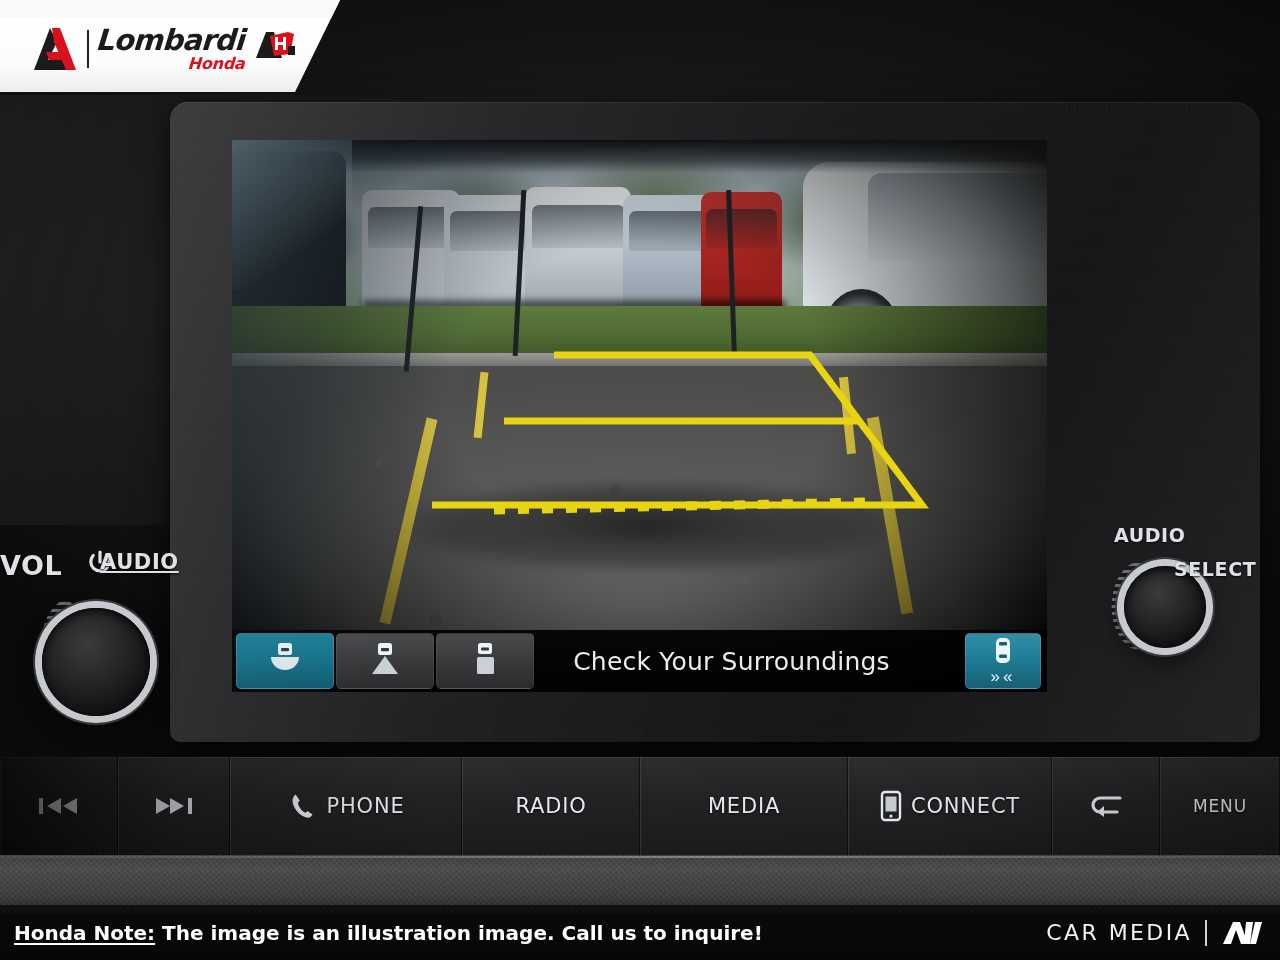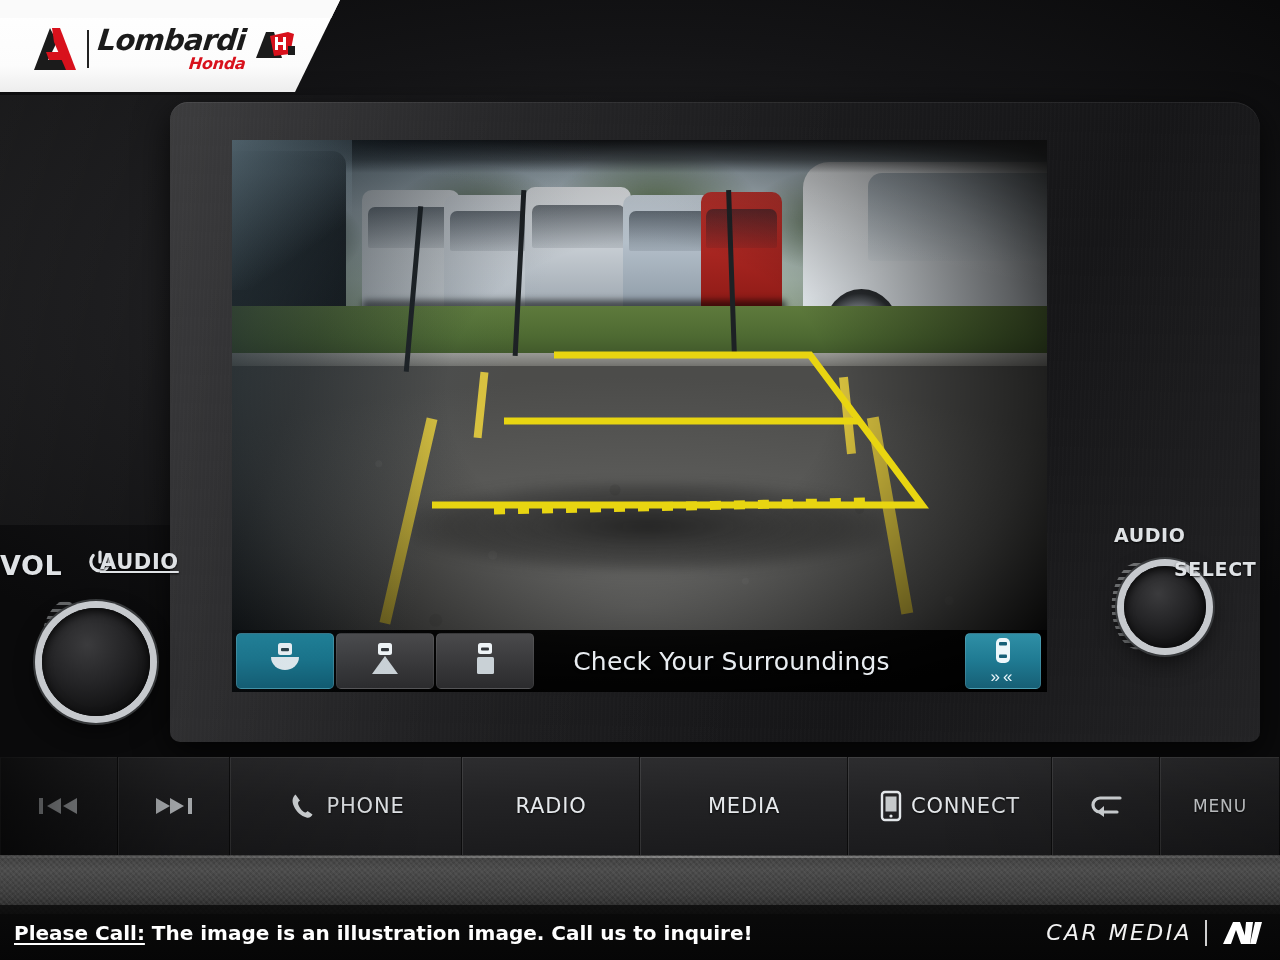--- a/index.html
+++ b/index.html
@@ -263,21 +263,21 @@
   }
   .footer-note{
     color:#fff; font-weight:bold; font-size:20px; margin-left:14px;
     font-family:"DejaVu Sans", sans-serif; white-space:nowrap;
   }
   .footer-note .u{ text-decoration:underline; text-underline-offset:3px; }
   .cm{
     position:absolute; right:14px; top:50%; transform:translateY(-50%);
     display:flex; align-items:center; gap:13px;
   }
-  .cm-txt{ color:#f2f2f2; font-size:22px; letter-spacing:2.4px; font-family:"DejaVu Sans", sans-serif;font-style:italic; }
+  .cm-txt{ color:#f2f2f2; font-size:22px; letter-spacing:2.4px; font-family:"DejaVu Sans", sans-serif; }
   .cm-div{ width:2px; height:26px; background:#cfcfcf; }
 </style>
 </head>
 <body>
 
 <div id="root">
 
   <div class="dash-bg"></div>
   <div class="dash-sheen"></div>
 
@@ -477,21 +477,21 @@
             <path d="M21 9 L24 9 L24 14 L29 14 L29 9 L32 9 L32 22 L29 22 L29 17 L24 17 L24 22 L21 22 Z" fill="#fff"></path>
             <rect x="34" y="18" width="7" height="9" fill="#1b1b1b"></rect>
           </svg>
         </div>
       </div>
     </div>
   </div>
 
   <div class="footer">
     <div class="footer-note">
-      <span class="u">Please Call:</span><span> The image is an illustration image. Call us to inquire!</span>
+      <span class="u">Honda Note:</span><span> The image is an illustration image. Call us to inquire!</span>
     </div>
     <div class="cm">
       <span class="cm-txt">CAR MEDIA</span>
       <span class="cm-div"></span>
       <svg width="46" height="28" viewBox="0 0 46 28">
         <path d="M3 25 L13 3 L20 3 L28 25 L21 25 L16 11 L11 25 Z" fill="#fff"></path>
         <path d="M26 3 L33 3 L30 25 L24 25 Z" fill="#fff"></path>
         <path d="M35 3 L42 3 L36 25 L30 25 Z" fill="#fff"></path>
       </svg>
     </div>

